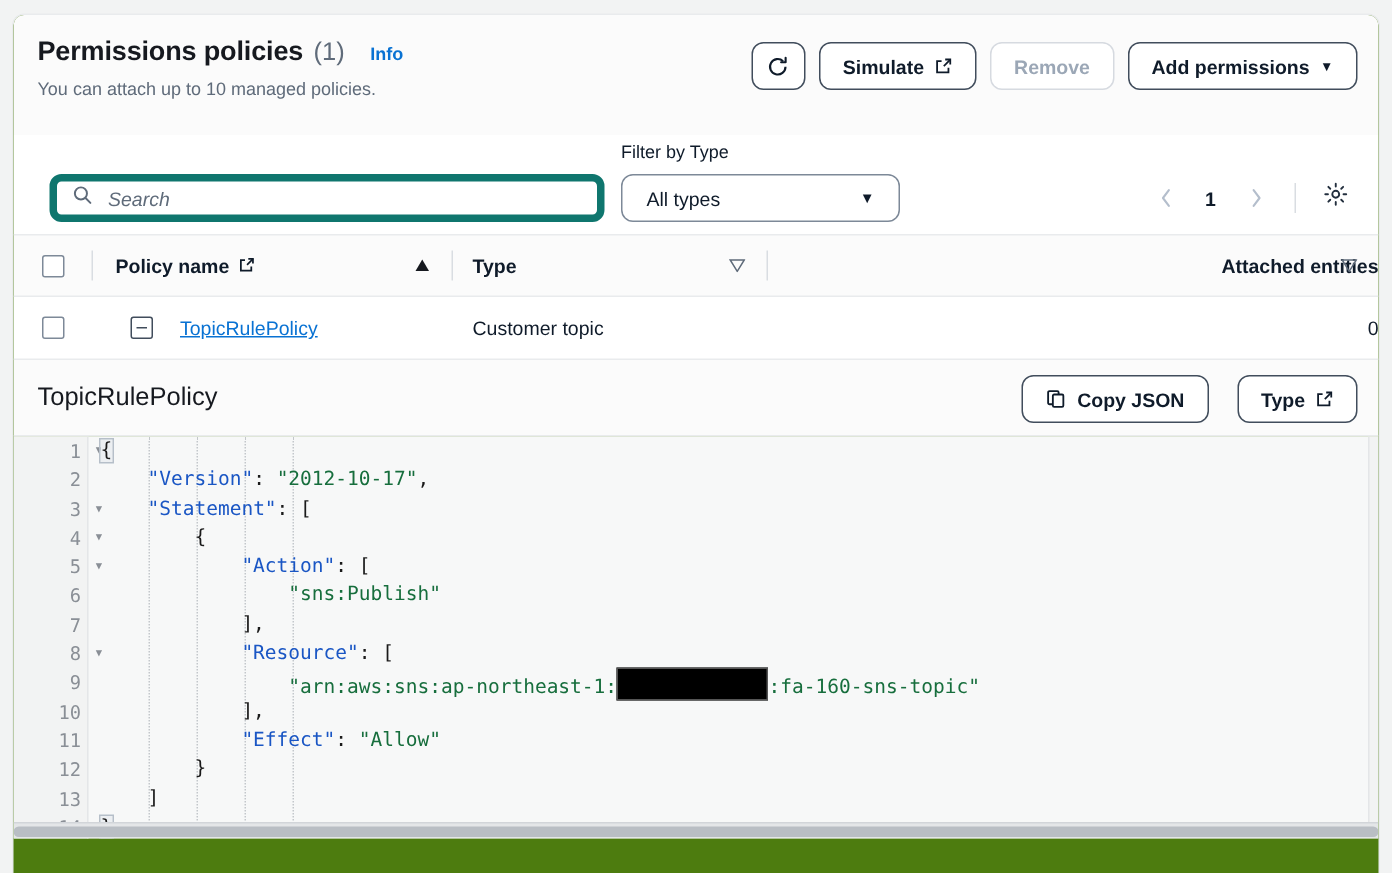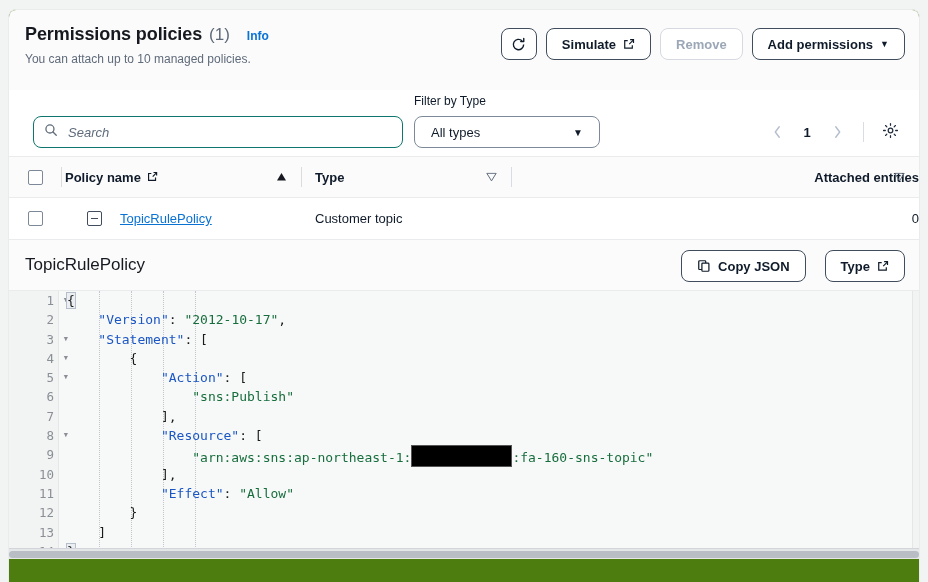--- a/index.html
+++ b/index.html
@@ -72,21 +72,21 @@
   
   .filter-row {
     position: relative;
     height: 66px;
     background: #ffffff;
     padding: 0 16px;
   }
   .search-box {
     position: absolute; left: 24px; top: 26px;
     width: 370px; height: 32px;
-    border: 1px solid #0f766e;
+    border: 5px solid #0f766e;
     border-radius: 8px;
     background: #fff;
     display: flex; align-items: center;
     padding: 0 10px; gap: 8px;
   }
   .search-box input {
     border: none; outline: none;
     font-size: 13px;
     font-family: "Liberation Sans", sans-serif;
     color: #16191f;
@@ -137,21 +137,21 @@
     font-size: 13px; font-weight: bold; color: #0f1b2a;
   }
   .tbl-row {
     display: flex; align-items: center;
     height: 42px;
     background: #ffffff;
     border-bottom: 1px solid #e9ebed;
     font-size: 13px; color: #0f1b2a;
   }
   .c-check { width: 52px; display: flex; justify-content: center; align-items: center; }
-  .c-name  { width: 240px; display: flex; align-items: center; gap: 6px; padding-left: 4px; position: relative; }
+  .c-name  { width: 240px; display: flex; align-items: center; gap: 6px; padding-left: 16px; position: relative; }
   .c-type  { width: 210px; display: flex; align-items: center; padding-left: 14px; position: relative; }
   .c-att   { flex: 1; display: flex; align-items: center; padding-left: 14px; position: relative; justify-content: flex-end; }
   .vdiv {
     position: absolute; left: 0; top: 50%;
     transform: translateY(-50%);
     width: 1px; height: 20px; background: #d9dde2;
   }
   .sort-ico { position: absolute; right: 14px; top: 50%; transform: translateY(-50%); }
   .cb {
     width: 15px; height: 15px;

